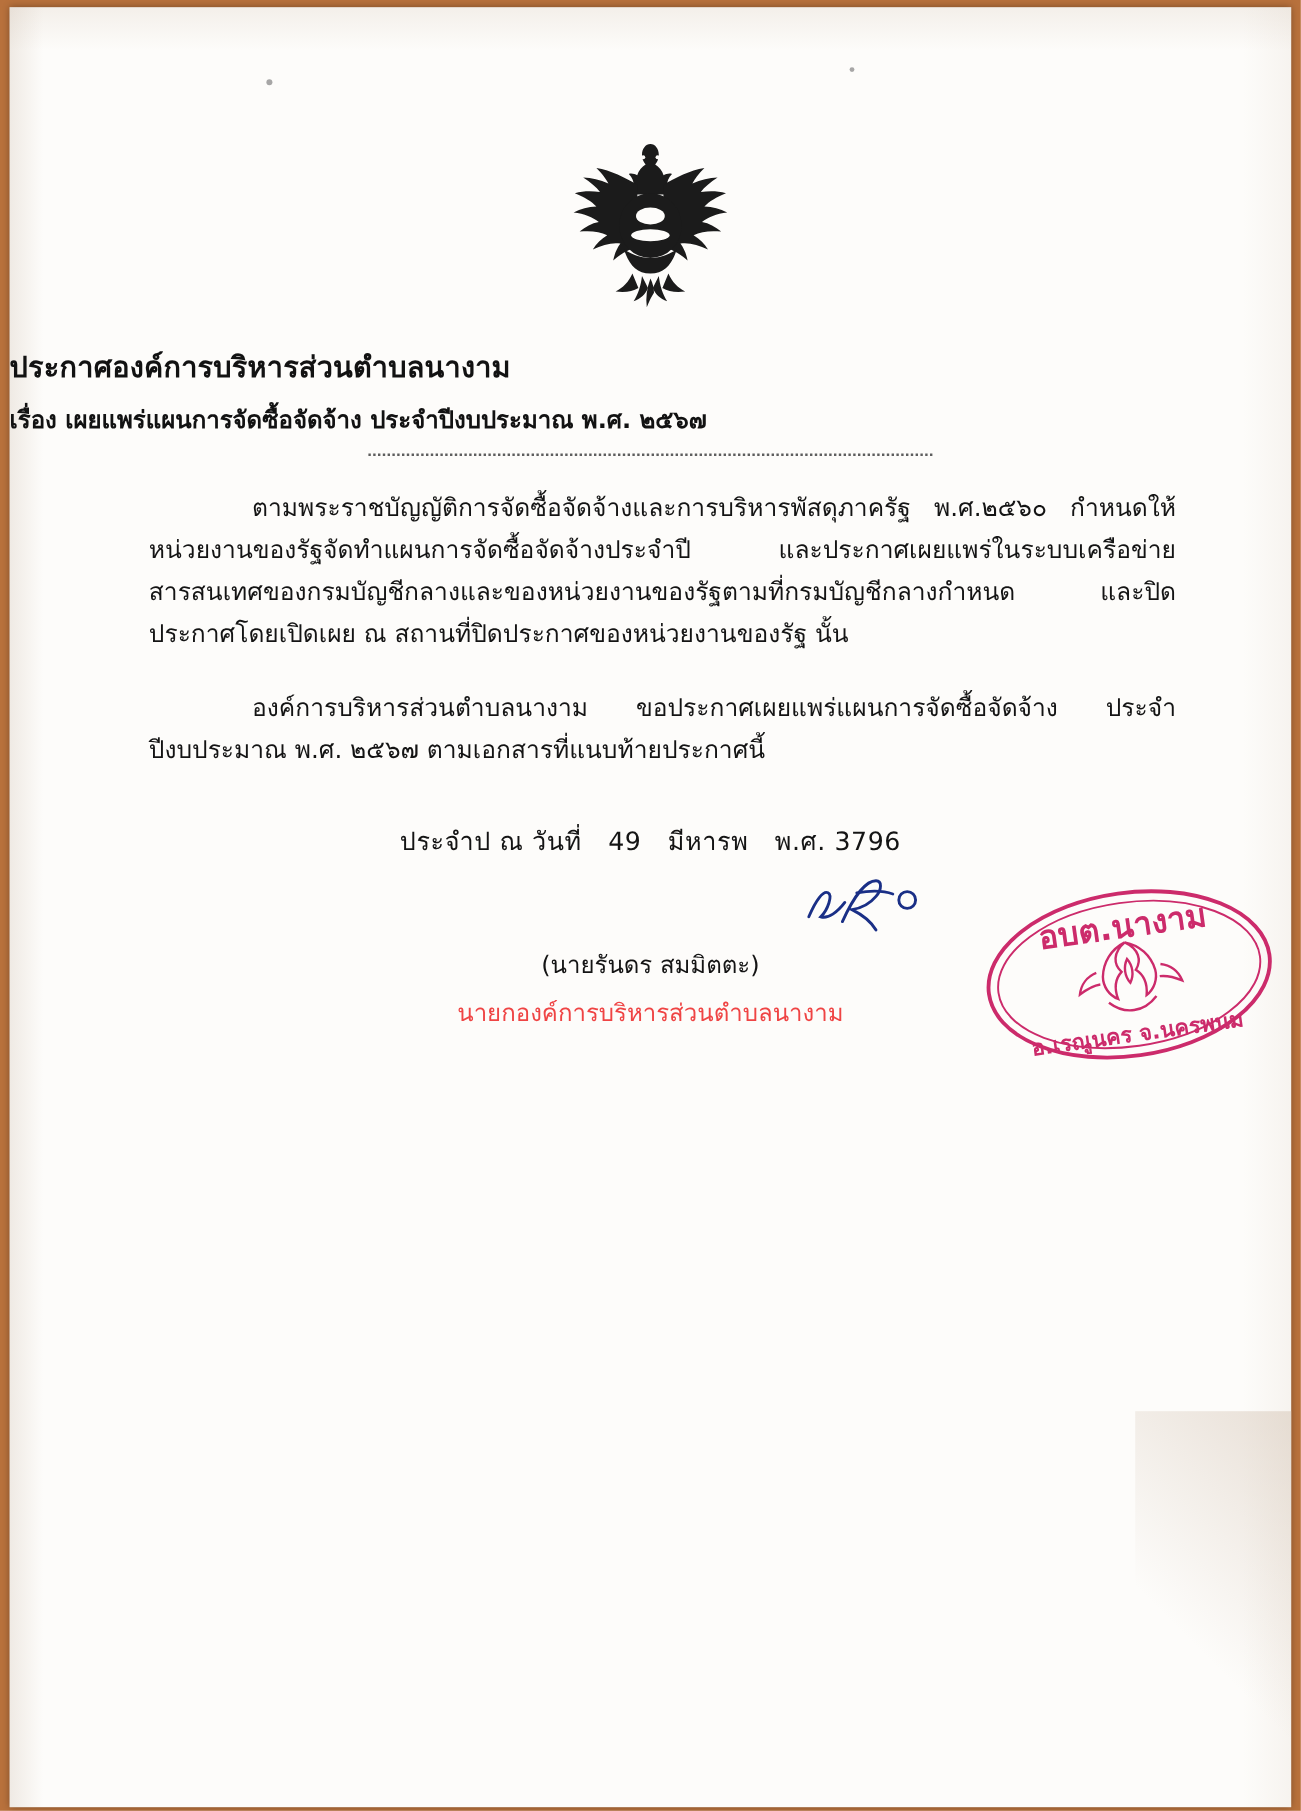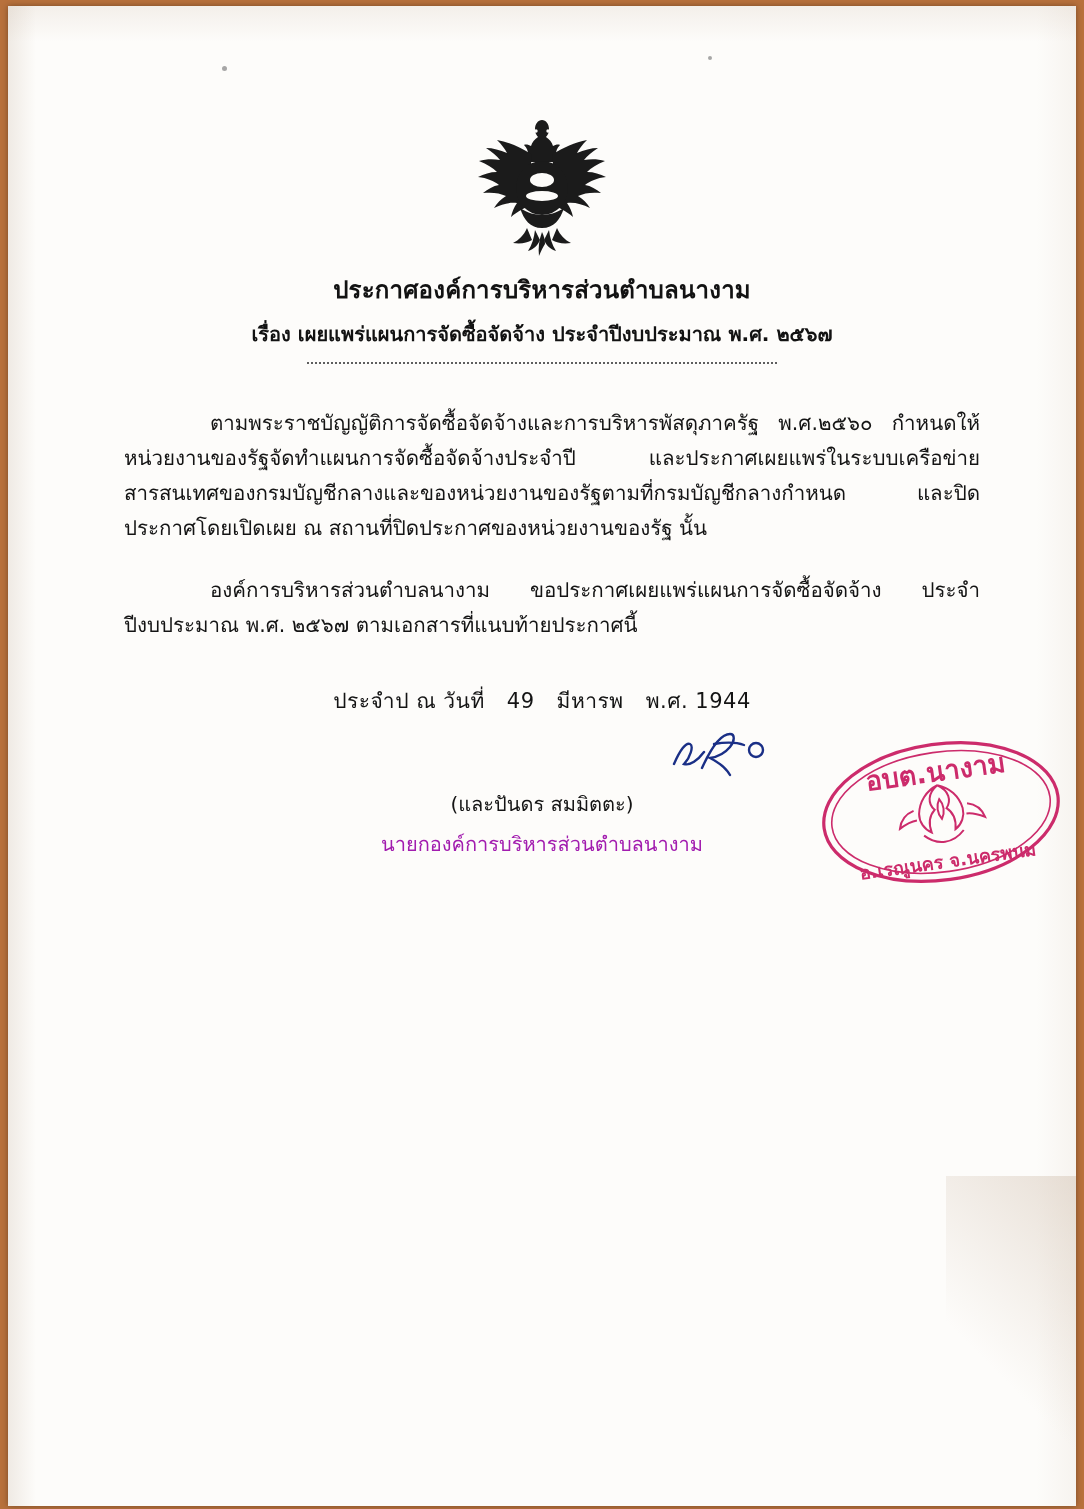--- a/index.html
+++ b/index.html
@@ -58,22 +58,21 @@
     right: 0;
     top: 104px;
     text-align: center;
   }
   .garuda svg { display: inline-block; }
 
   .heading {
     position: absolute;
     left: 0;
     right: 0;
-    top: 264px;
-    text-align: center;
+    top: 280px;
     font-family: "DejaVu Sans", sans-serif;
   }
   .heading .line1 {
     font-size: 24px;
     font-weight: 700;
     color: #121212;
     letter-spacing: 0.2px;
   }
   .heading .line2 {
     margin-top: 9px;
@@ -121,21 +120,21 @@
     width: 1068px;
     text-align: center;
   }
   .sig-name {
     font-size: 20px;
     color: #141414;
     margin-top: 22px;
   }
   .sig-title {
     font-size: 20px;
-    color: #a21caf;
+    color: #ef4444;
     margin-top: 8px;
   }
 
   .handwriting {
     position: absolute;
     left: 660px;
     top: 718px;
     width: 120px;
     height: 60px;
     color: #1a2f86;
@@ -192,36 +191,36 @@
     <div class="line2">เรื่อง เผยแพร่แผนการจัดซื้อจัดจ้าง ประจำปีงบประมาณ พ.ศ. ๒๕๖๗</div>
     <div class="rule"></div>
   </div>
 
   <div class="body-text">
     <p class="para1"><span class="indent"></span><span>ตามพระราชบัญญัติการจัดซื้อจัดจ้างและการบริหารพัสดุภาครัฐ พ.ศ.๒๕๖๐ กำหนดให้หน่วยงานของรัฐจัดทำแผนการจัดซื้อจัดจ้างประจำปี  และประกาศเผยแพร่ในระบบเครือข่ายสารสนเทศของกรมบัญชีกลางและของหน่วยงานของรัฐตามที่กรมบัญชีกลางกำหนด  และปิดประกาศโดยเปิดเผย  ณ  สถานที่ปิดประกาศของหน่วยงานของรัฐ  นั้น</span></p>
     <p class="para2"><span class="indent"></span><span>องค์การบริหารส่วนตำบลนางาม  ขอประกาศเผยแพร่แผนการจัดซื้อจัดจ้าง ประจำปีงบประมาณ พ.ศ. ๒๕๖๗  ตามเอกสารที่แนบท้ายประกาศนี้</span></p>
   </div>
 
   <div class="date-line">
-    <span>ประจำป ณ วันที่</span><span class="gap"></span><span>49</span><span class="gap"></span><span>มีหารพ</span><span class="gap"></span><span>พ.ศ. 1944</span>
+    <span>ประจำป ณ วันที่</span><span class="gap"></span><span>49</span><span class="gap"></span><span>มีหารพ</span><span class="gap"></span><span>พ.ศ. 3796</span>
   </div>
 
   <div class="handwriting">
     <svg width="120" height="60" viewBox="0 0 120 60" aria-hidden="true">
       <g fill="none" stroke="#1a2f86" stroke-width="2.4" stroke-linecap="round">
         <path d="M6 40 c6 -14 12 -22 16 -20 c4 2 0 14 -6 20 c6 2 14 -4 20 -12"></path>
         <path d="M34 44 c10 -22 20 -34 28 -34 c5 0 5 7 0 13 c-5 6 -13 10 -20 11 c8 4 16 10 20 17"></path>
         <path d="M46 20 c12 -2 22 -2 30 1"></path>
         <circle cx="88" cy="26" r="7"></circle>
       </g>
     </svg>
   </div>
 
   <div class="signature-block">
-    <div class="sig-name">(และปันดร  สมมิตตะ)</div>
+    <div class="sig-name">(นายรันดร  สมมิตตะ)</div>
     <div class="sig-title">นายกองค์การบริหารส่วนตำบลนางาม</div>
   </div>
 
   <div class="stamp">
     <svg width="250" height="150" viewBox="0 0 250 150" aria-hidden="true">
       <g transform="rotate(-8 125 75)">
         <ellipse cx="125" cy="75" rx="118" ry="68" fill="none" stroke="#cc2b6b" stroke-width="3.2"></ellipse>
         <ellipse cx="125" cy="75" rx="110" ry="60" fill="none" stroke="#cc2b6b" stroke-width="1.6"></ellipse>
         <g fill="none" stroke="#cc2b6b" stroke-width="2">
           <path d="M125 48 c-12 4 -20 14 -22 26 c-1 8 3 16 10 20 c-2 -9 0 -17 6 -22 c-6 -7 -5 -17 6 -24 z"></path>

